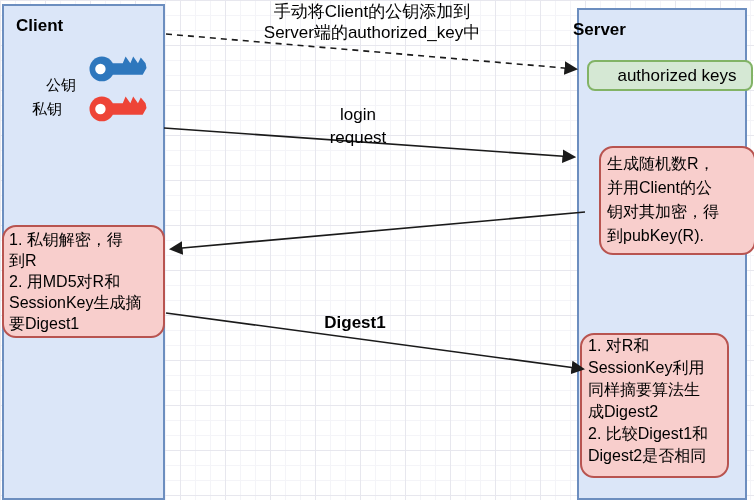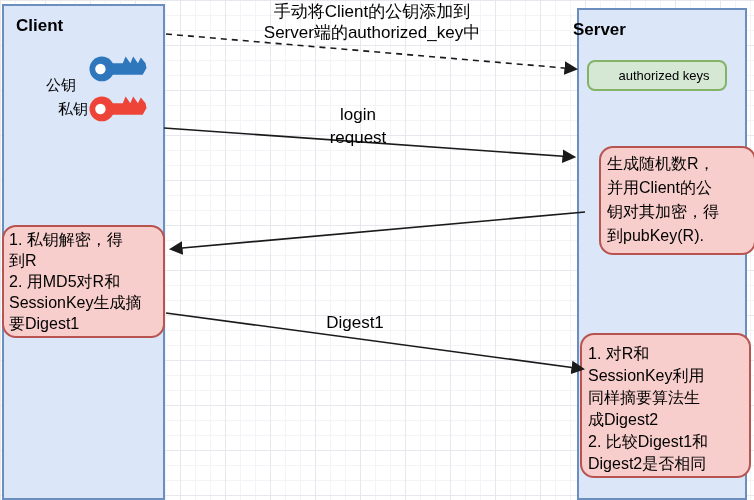--- a/index.html
+++ b/index.html
@@ -18,48 +18,48 @@
     position:absolute;background:#dbe6f8;border:2px solid #6c8ebf;
     box-sizing:border-box;
   }
   #client-box{left:2px;top:4px;width:163px;height:496px;}
   #server-box{left:577px;top:8px;width:170px;height:492px;}
   .node-title{position:absolute;font-size:17px;font-weight:bold;}
   #client-title{left:16px;top:16px;}
   #server-title{left:573px;top:20px;}
   .key-label{position:absolute;font-size:15px;}
   #pubkey-label-cn{left:46px;top:76px;}
-  #privkey-label-cn{left:58px;top:100px;text-align:center;}
+  #privkey-label-cn{left:32px;top:100px;text-align:center;}
   .key-icon{position:absolute;width:60px;height:38px;}
   #public-key-icon{left:88px;top:49px;}
   #private-key-icon{left:88px;top:89px;}
   .green-box{
-    position:absolute;left:587px;top:60px;width:140px;height:31px;
+    position:absolute;left:587px;top:60px;width:166px;height:31px;
     background:#d5e8d4;border:2px solid #82b366;border-radius:8px;
     box-sizing:border-box;display:flex;align-items:center;justify-content:center;
-    font-size:13px;
+    font-size:17px;
     padding-left:14px;
   }
   .note{
     position:absolute;background:#f8cecc;border:2px solid #b85450;
     border-radius:14px;box-sizing:border-box;
     font-size:16px;white-space:pre-line;z-index:2;
   }
   #server-note-generate-r{left:583px;top:146px;width:157px;height:109px;padding:4px 6px;line-height:24px;margin-left:16px;}
   #client-note-decrypt{left:2px;top:225px;width:163px;height:113px;padding:2px 5px;line-height:21px;border-radius:14px;}
-  #server-note-verify{left:580px;top:333px;width:171px;height:145px;padding:8px 6px;line-height:22px;}
+  #server-note-verify{left:580px;top:333px;width:149px;height:145px;padding:0 6px;line-height:22px;}
   #arrow-layer{position:absolute;left:0;top:0;z-index:3;pointer-events:none;}
   .label{
     position:absolute;font-size:17px;text-align:center;
     white-space:pre-line;z-index:4;line-height:23px;
   }
   #manual-copy-note{left:222px;top:1px;width:300px;line-height:21px;}
   #login-request-label{left:308px;top:103px;width:100px;}
   #pubkey-label{left:305px;top:210px;width:110px;}
-  #digest1-label{left:310px;top:311px;width:90px;}
+  #digest1-label{left:310px;top:311px;width:90px;font-weight:bold;}
 </style>
 </head>
 <body>
 
 <div id="canvas">
 
   <div class="node" id="client-box"></div>
 
   <div class="node" id="server-box"></div>
 

